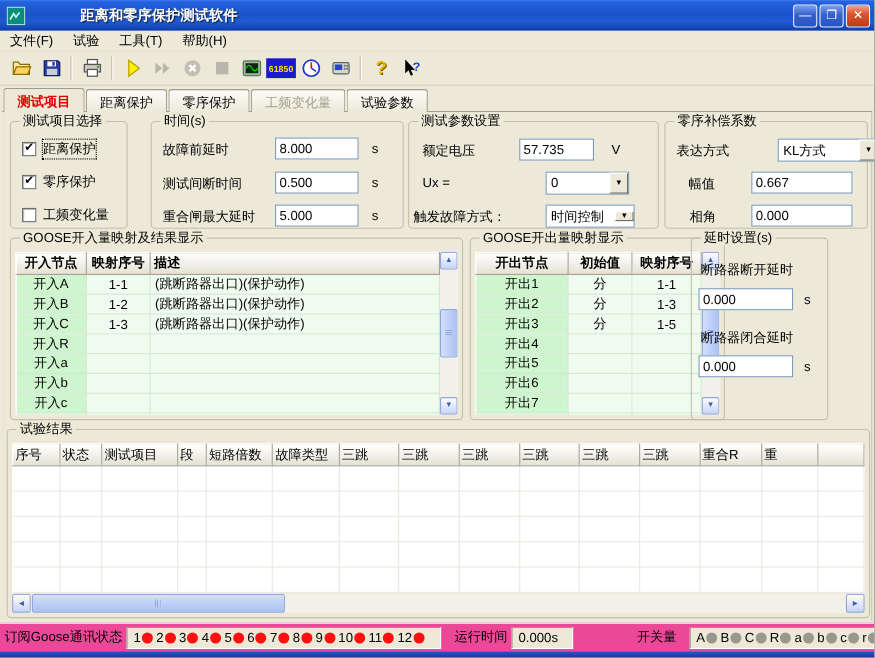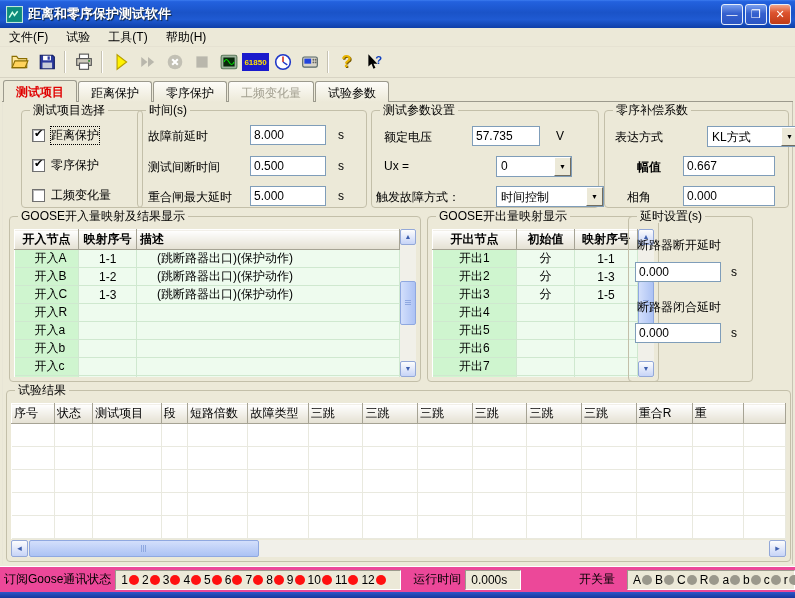--- a/index.html
+++ b/index.html
@@ -4,21 +4,21 @@
 <style>
   html,body{margin:0;padding:0;background:#777;}
   *{box-sizing:border-box;font-family:"Liberation Sans","DejaVu Sans",sans-serif;}
   .window{position:relative;width:795px;height:598px;background:#ECE9D8;overflow:hidden;
           font-size:12px;color:#000;}
   
   .titlebar{position:absolute;left:0;top:0;width:795px;height:28px;
     background:linear-gradient(180deg,#3C7CF0 0%,#2361DE 6%,#1A53C8 45%,#1F5AD2 70%,#0F3FA8 100%);
     display:flex;align-items:center;padding:0 4px;}
   .app-icon{width:17px;height:17px;margin:0 5px 0 2px;flex:0 0 auto;}
-  .title-text{color:#fff;font-weight:bold;font-size:13px;text-shadow:1px 1px 1px #123;}
+  .title-text{color:#fff;font-weight:bold;font-size:13px;text-shadow:1px 1px 1px #123;margin-left:45px;}
   .tb-btns{position:absolute;right:4px;top:4px;display:flex;gap:2px;}
   .tb-btn{width:22px;height:21px;border-radius:3px;border:1px solid #E6EEFB;color:#fff;
     font-size:11px;line-height:18px;text-align:center;
     background:linear-gradient(#7AA0EE,#3560CE 45%,#2B55C4);}
   .tb-btn.close{background:linear-gradient(#F2A58A,#DD5430 40%,#C03A16);}
   
   .menubar{position:absolute;left:0;top:28px;width:795px;height:19px;background:#ECE9D8;
     display:flex;align-items:center;border-bottom:1px solid #E6E2D2;}
   .menu-item{padding:1px 9px;}
   .toolbar{position:absolute;left:0;top:47px;width:795px;height:31px;background:#ECE9D8;
@@ -54,21 +54,21 @@
     box-shadow:inset 1px 1px 0 #B9B9B9;position:relative;}
   .cb-box.checked::after{content:"✔";position:absolute;left:1px;top:-3px;font-size:11px;color:#000;}
   .cb-label.focused{outline:1px dotted #000;}
   
   .tbl-wrap{position:absolute;overflow:hidden;background:#fff;padding-right:16px;}
   table.xp{border-collapse:collapse;table-layout:fixed;width:100%;}
   table.xp th{height:20px;font-weight:bold;background:linear-gradient(#FFFFFF,#E4E0D2);
     border:1px solid;border-color:#FFF #A6A394 #A6A394 #FFF;padding:0 3px;text-align:left;
     font-size:12px;white-space:nowrap;overflow:hidden;}
   table.xp th.ctr, table.xp td.ctr{text-align:center;}
-  table.xp td{height:17px;padding:0 20px;border-bottom:1px solid #CFE8CF;border-right:1px solid #CFE8CF;
+  table.xp td{height:17px;padding:0 4px;border-bottom:1px solid #CFE8CF;border-right:1px solid #CFE8CF;
     background:#EEFBEE;font-size:12px;white-space:nowrap;overflow:hidden;}
   table.xp td.c1{background:#CFF5CF;text-align:center;}
   
   .vscroll{position:absolute;top:0;right:0;bottom:0;width:16px;background:#F1F0E9;}
   .sbtn{position:absolute;left:0;width:16px;height:16px;border:1px solid #93A8D8;border-radius:2px;
     background:linear-gradient(#FDFDFD,#C7D4F7);color:#3E5FAE;font-size:7px;line-height:13px;text-align:center;}
   .sbtn.up{top:0;} .sbtn.dn{bottom:0;}
   .vthumb{position:absolute;left:0;width:16px;border:1px solid #8FA8E0;border-radius:2px;
     background:linear-gradient(90deg,#D3DFFB,#ACC2F4);}
   .vthumb::after{content:"";position:absolute;left:4px;right:4px;top:50%;height:5px;margin-top:-3px;
@@ -213,21 +213,21 @@
   <div class="tabstrip">
     <div class="tab active">测试项目</div>
     <div class="tab">距离保护</div>
     <div class="tab">零序保护</div>
     <div class="tab disabled">工频变化量</div>
     <div class="tab">试验参数</div>
   </div>
 
   <div class="client">
 
-    <div class="group" style="left:18px;top:8px;width:122px;height:98px;">
+    <div class="group" style="left:6px;top:8px;width:107px;height:98px;">
       <span class="group-title">测试项目选择</span>
       <div class="cb-row" style="left:10px;top:16px;">
         <span class="cb-box checked"></span>
         <span class="cb-label focused">距离保护</span>
       </div>
       <div class="cb-row" style="left:10px;top:46px;">
         <span class="cb-box checked"></span>
         <span class="cb-label">零序保护</span>
       </div>
       <div class="cb-row" style="left:10px;top:76px;">
@@ -253,34 +253,34 @@
       <span class="group-title">测试参数设置</span>
       <span style="position:absolute;left:12px;top:18px;">额定电压</span>
       <input class="xp-input" style="left: 100px; top: 15px; width: 68px;" value="57.735">
       <span class="unit" style="left:184px;top:18px;">V</span>
       <span style="position:absolute;left:12px;top:48px;">Ux =</span>
       <div class="combo" style="left:100px;top:45px;width:76px;">
         <span class="combo-val">0</span>
         <span class="combo-btn">▼</span>
       </div>
       <span style="position:absolute;left:4px;top:78px;text-align:center;">触发故障方式：</span>
-      <div class="combo" style="left:100px;top:75px;width:108px;">
+      <div class="combo" style="left:100px;top:75px;width:81px;align-items:center;">
         <span class="combo-val">时间控制</span>
         <span class="combo-btn">▼</span>
       </div>
     </div>
 
     <div class="group" style="left:601px;top:8px;width:185px;height:98px;">
       <span class="group-title">零序补偿系数</span>
       <span style="position:absolute;left:10px;top:18px;">表达方式</span>
       <div class="combo" style="left:78px;top:15px;width:92px;">
         <span class="combo-val">KL方式</span>
         <span class="combo-btn">▼</span>
       </div>
-      <span style="position:absolute;left:32px;top:48px;font-weight:bold;">幅值</span>
+      <span style="position:absolute;left:21px;top:48px;">幅值</span>
       <input class="xp-input" style="left: 78px; top: 45px; width: 92px;" value="0.667">
       <span style="position:absolute;left:22px;top:78px;">相角</span>
       <input class="xp-input" style="left: 78px; top: 75px; width: 92px;" value="0.000">
     </div>
 
     <div class="group" style="left:6px;top:114px;width:412px;height:166px;">
       <span class="group-title">GOOSE开入量映射及结果显示</span>
       <div class="tbl-wrap" style="left:4px;top:12px;right:4px;bottom:4px;">
         <table class="xp">
           <colgroup>

